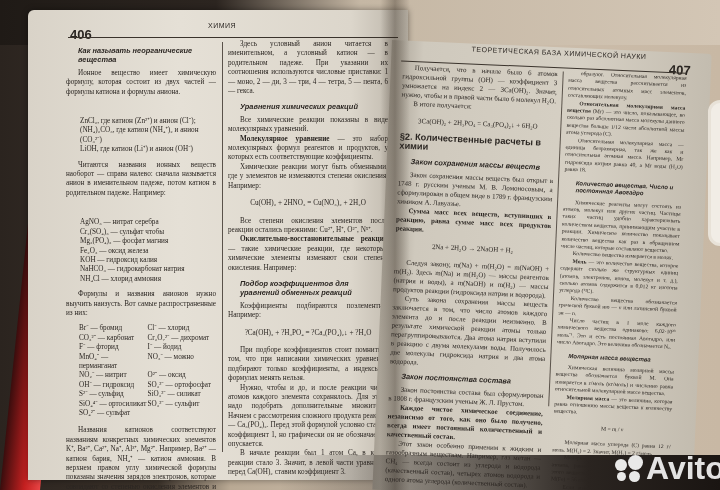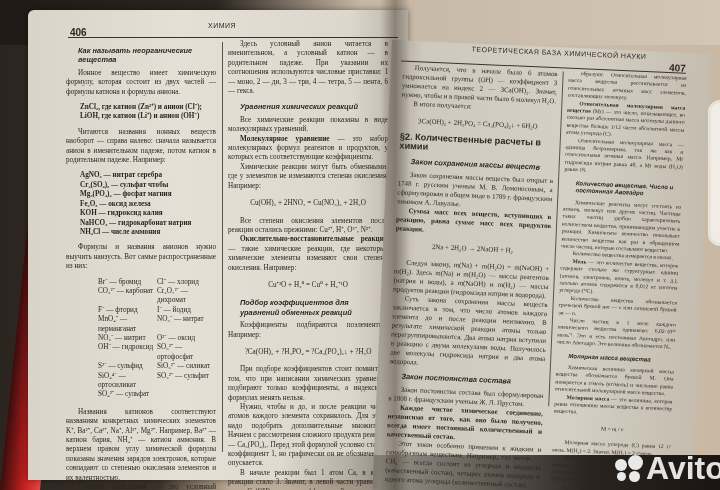--- a/index.html
+++ b/index.html
@@ -19,29 +19,29 @@
     transform:rotate(2.5deg);transform-origin:top left;border-radius:0 4px 0 0;}
   .gutter{position:absolute;left:380px;top:0;width:30px;height:490px;
     background:linear-gradient(90deg,rgba(0,0,0,0) 0%,rgba(40,30,20,.35) 50%,rgba(0,0,0,0) 100%);}
   .cable{position:absolute;left:708px;top:100px;width:22px;height:140px;border-radius:12px;
     background:#f1ede6;border:3px solid #e8e2d8;box-shadow:inset -4px 0 0 #222;}
   .bottom-strip{position:absolute;left:280px;top:455px;width:440px;height:35px;
     background:linear-gradient(90deg,rgba(0,0,0,0),#2a2420 70%,#1a1512);}
 
   .pg{position:absolute;font-size:7.2px;line-height:9.4px;}
   .runhead{position:absolute;font-family:"Liberation Sans",sans-serif;font-size:7px;letter-spacing:.5px;}
-  .pnum{position:absolute;font-family:"Liberation Sans",sans-serif;font-weight:bold;font-size:10px;}
+  .pnum{position:absolute;font-family:"Liberation Sans",sans-serif;font-weight:bold;font-size:13px;}
   .rule{position:absolute;height:1px;background:#3a332c;}
   .colsep{position:absolute;width:1px;background:#5a524a;}
   h4{font-family:"Liberation Sans",sans-serif;font-style:italic;font-weight:bold;font-size:7.4px;margin:6px 0 4px 12px;}
   h3{font-family:"Liberation Sans",sans-serif;font-weight:bold;font-size:9.2px;margin:6px 0 5px 0;}
   p{margin:0;text-indent:12px;text-align:justify;}
   .formula{text-align:center;margin:8px 0;}
-  .flist{margin:6px 0 6px 14px;font-weight:bold;}
-  .ions{display:grid;grid-template-columns:1fr 1fr;margin:6px 0 8px 32px;}
+  .flist{margin:20px 0 6px 14px;}
+  .ions{display:grid;grid-template-columns:1fr 1fr;margin:6px 0 8px 13px;}
   .b{font-weight:bold;}
   .watermark{position:absolute;left:615px;top:450px;display:flex;align-items:center;gap:3px;
     font-family:"Liberation Sans",sans-serif;font-weight:bold;font-size:32px;color:rgba(255,255,255,.88);}
   .dots{position:relative;width:28px;height:28px;}
   .dots span{position:absolute;border-radius:50%;background:rgba(255,255,255,.9);}
 </style>
 </head>
 <body>
 
 <div class="bg-wall"></div>
@@ -52,42 +52,43 @@
 <div class="pnum" style="left:70px;top:27px;">406</div>
 <div class="runhead" style="left:208px;top:22px;">ХИМИЯ</div>
 <div class="rule" style="left:68px;top:37px;width:330px;"></div>
 <div class="colsep" style="left:222px;top:42px;height:410px;"></div>
 
 <div class="pg" style="left:66px;top:40px;width:150px;">
   <h4>Как называть неорганические вещества</h4>
   <p>Ионное вещество имеет химическую формулу, которая состоит из двух частей — формулы катиона и формулы аниона.</p>
   <div class="flist">
     <div>ZnCl₂, где катион (Zn²⁺) и анион (Cl⁻);</div>
+    <div>(NH₄)₂CO₃, где катион (NH₄⁺)₂ и анион (CO₃²⁻)</div>
     <div>LiOH, где катион (Li⁺) и анион (OH⁻)</div>
   </div>
   <p>Читаются названия ионных веществ наоборот — справа налево: сначала называется анион в именительном падеже, потом катион в родительном падеже. Например:</p>
   <div class="flist">
     <div>AgNO₃ — нитрат серебра</div>
     <div>Cr₂(SO₄)₃ — сульфат чтобы</div>
     <div>Mg₃(PO₄)₂ — фосфат магния</div>
     <div>Fe₂O₃ — оксид железа</div>
     <div>KOH — гидроксид калия</div>
     <div>NaHCO₃ — гидрокарбонат натрия</div>
-    <div>NH₄Cl — числе аммония</div>
+    <div>NH₄Cl — хлорид аммония</div>
   </div>
   <p>Формулы и названия анионов нужно выучить наизусть. Вот самые распространенные из них:</p>
   <div class="ions">
     <div>Br⁻ — бромид</div>
     <div>Cl⁻ — хлорид</div>
     <div>CO₃²⁻ — карбонат</div>
     <div>Cr₂O₇²⁻ — дихромат</div>
     <div>F⁻ — фторид</div>
     <div>I⁻ — йодид</div>
     <div>MnO₄⁻ — перманганат</div>
-    <div>NO₃⁻ — нитрат</div>
+    <div>NO₃⁻ — можно</div>
     <div>NO₂⁻ — нитрит</div>
     <div>O²⁻ — оксид</div>
     <div>OH⁻ — гидроксид</div>
     <div>SO₃²⁻ — ортофосфат</div>
     <div>S²⁻ — сульфид</div>
     <div>SiO₃²⁻ — силикат</div>
     <div>SiO₄⁴⁻ — ортосиликат</div>
     <div>SO₃²⁻ — сульфит</div>
     <div>SO₄²⁻ — сульфат</div>
   </div>
@@ -98,21 +99,20 @@
 
 <div class="pg" style="left:228px;top:40px;width:160px;">
   <p>Здесь условный анион читается в именительном, а условный катион — в родительном падеже. При указании их соотношения используются числовые приставки: 1 — моно, 2 — ди, 3 — три, 4 — тетра, 5 — пента, 6 — гекса.</p>
   <h4>Уравнения химических реакций</h4>
   <p>Все химические реакции показаны в виде молекулярных уравнений.</p>
   <p><span class="b">Молекулярное уравнение</span><span> — это набор молекулярных формул реагентов и продуктов, у которых есть соответствующие коэффициенты.</span></p>
   <p>Химические реакции могут быть обменными, где у элементов не изменяются степени окисления. Например:</p>
   <div class="formula">Cu(OH)₂ + 2HNO₃ = Cu(NO₃)₂ + 2H₂O</div>
   <p>Все степени окисления элементов после реакции остались прежними: Cu²⁺, H⁺, O²⁻, N⁵⁺.</p>
   <p><span class="b">Окислительно-восстановительные реакции</span><span> — такие химические реакции, где некоторые химические элементы изменяют свои степени окисления. Например:</span></p>
-  <div class="formula">Cu⁺²O + H₂⁰ = Cu⁰ + H₂⁺¹O</div>
   <h4>Подбор коэффициентов для уравнений обменных реакций</h4>
   <p>Коэффициенты подбираются поэлементно. Например:</p>
   <div class="formula">?Ca(OH)₂ + ?H₃PO₄ = ?Ca₃(PO₄)₂↓ + ?H₂O</div>
   <p>При подборе коэффициентов стоит помнить о том, что при написании химических уравнений подбирают только коэффициенты, а индексы в формулах менять нельзя.</p>
   <p>Нужно, чтобы и до, и после реакции число атомов каждого элемента сохранялось. Для этого надо подобрать дополнительные множители. Начнем с рассмотрения сложного продукта реакции — Ca₃(PO₄)₂. Перед этой формулой условно ставим коэффициент 1, но графически он не обозначается, опускается.</p>
   <p>В начале реакции был 1 атом Ca, в конце реакции стало 3. Значит, в левой части уравнения перед Ca(OH)₂ ставим коэффициент 3.</p>
 
 </div>
 
 <div class="page-right"></div>

